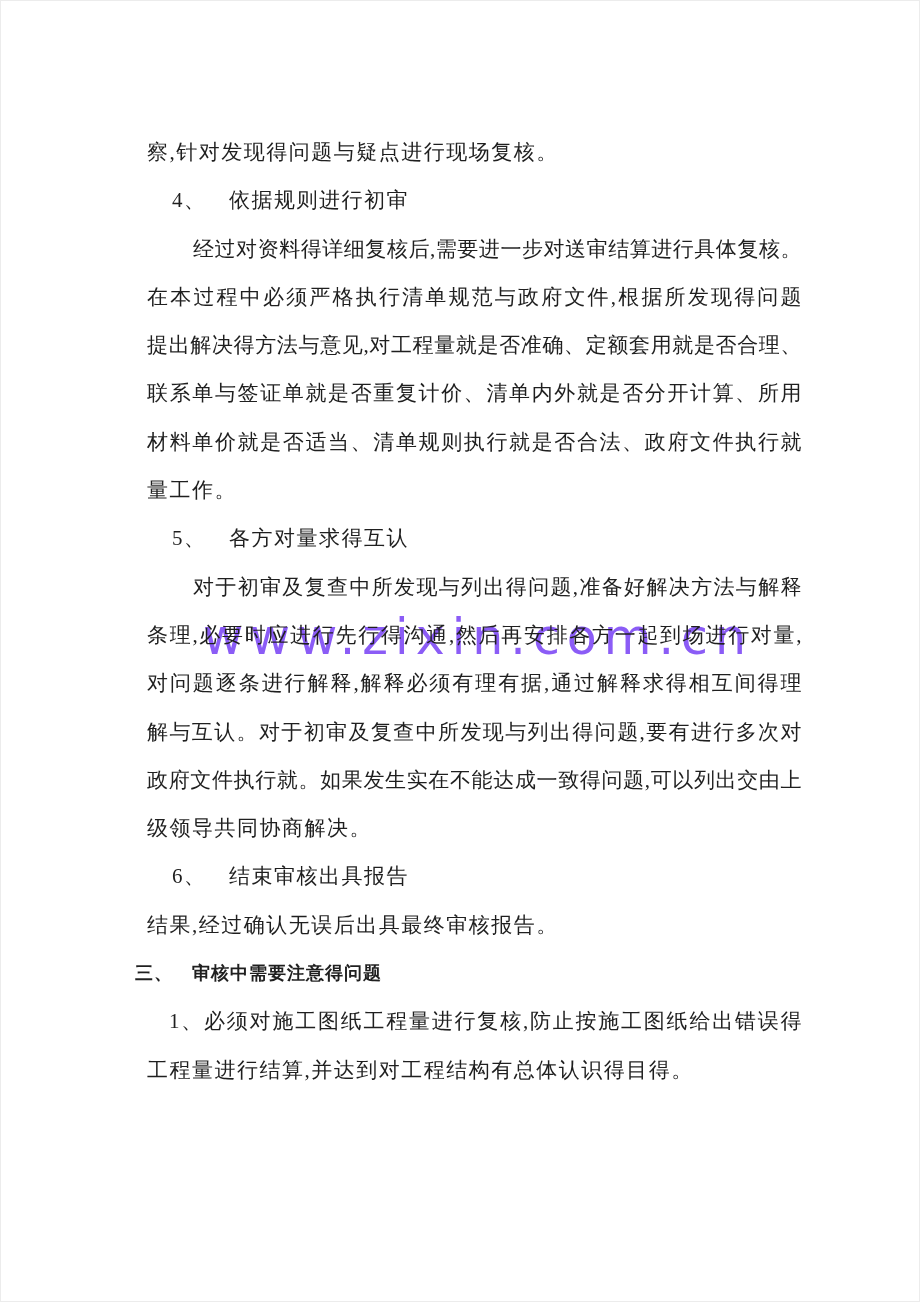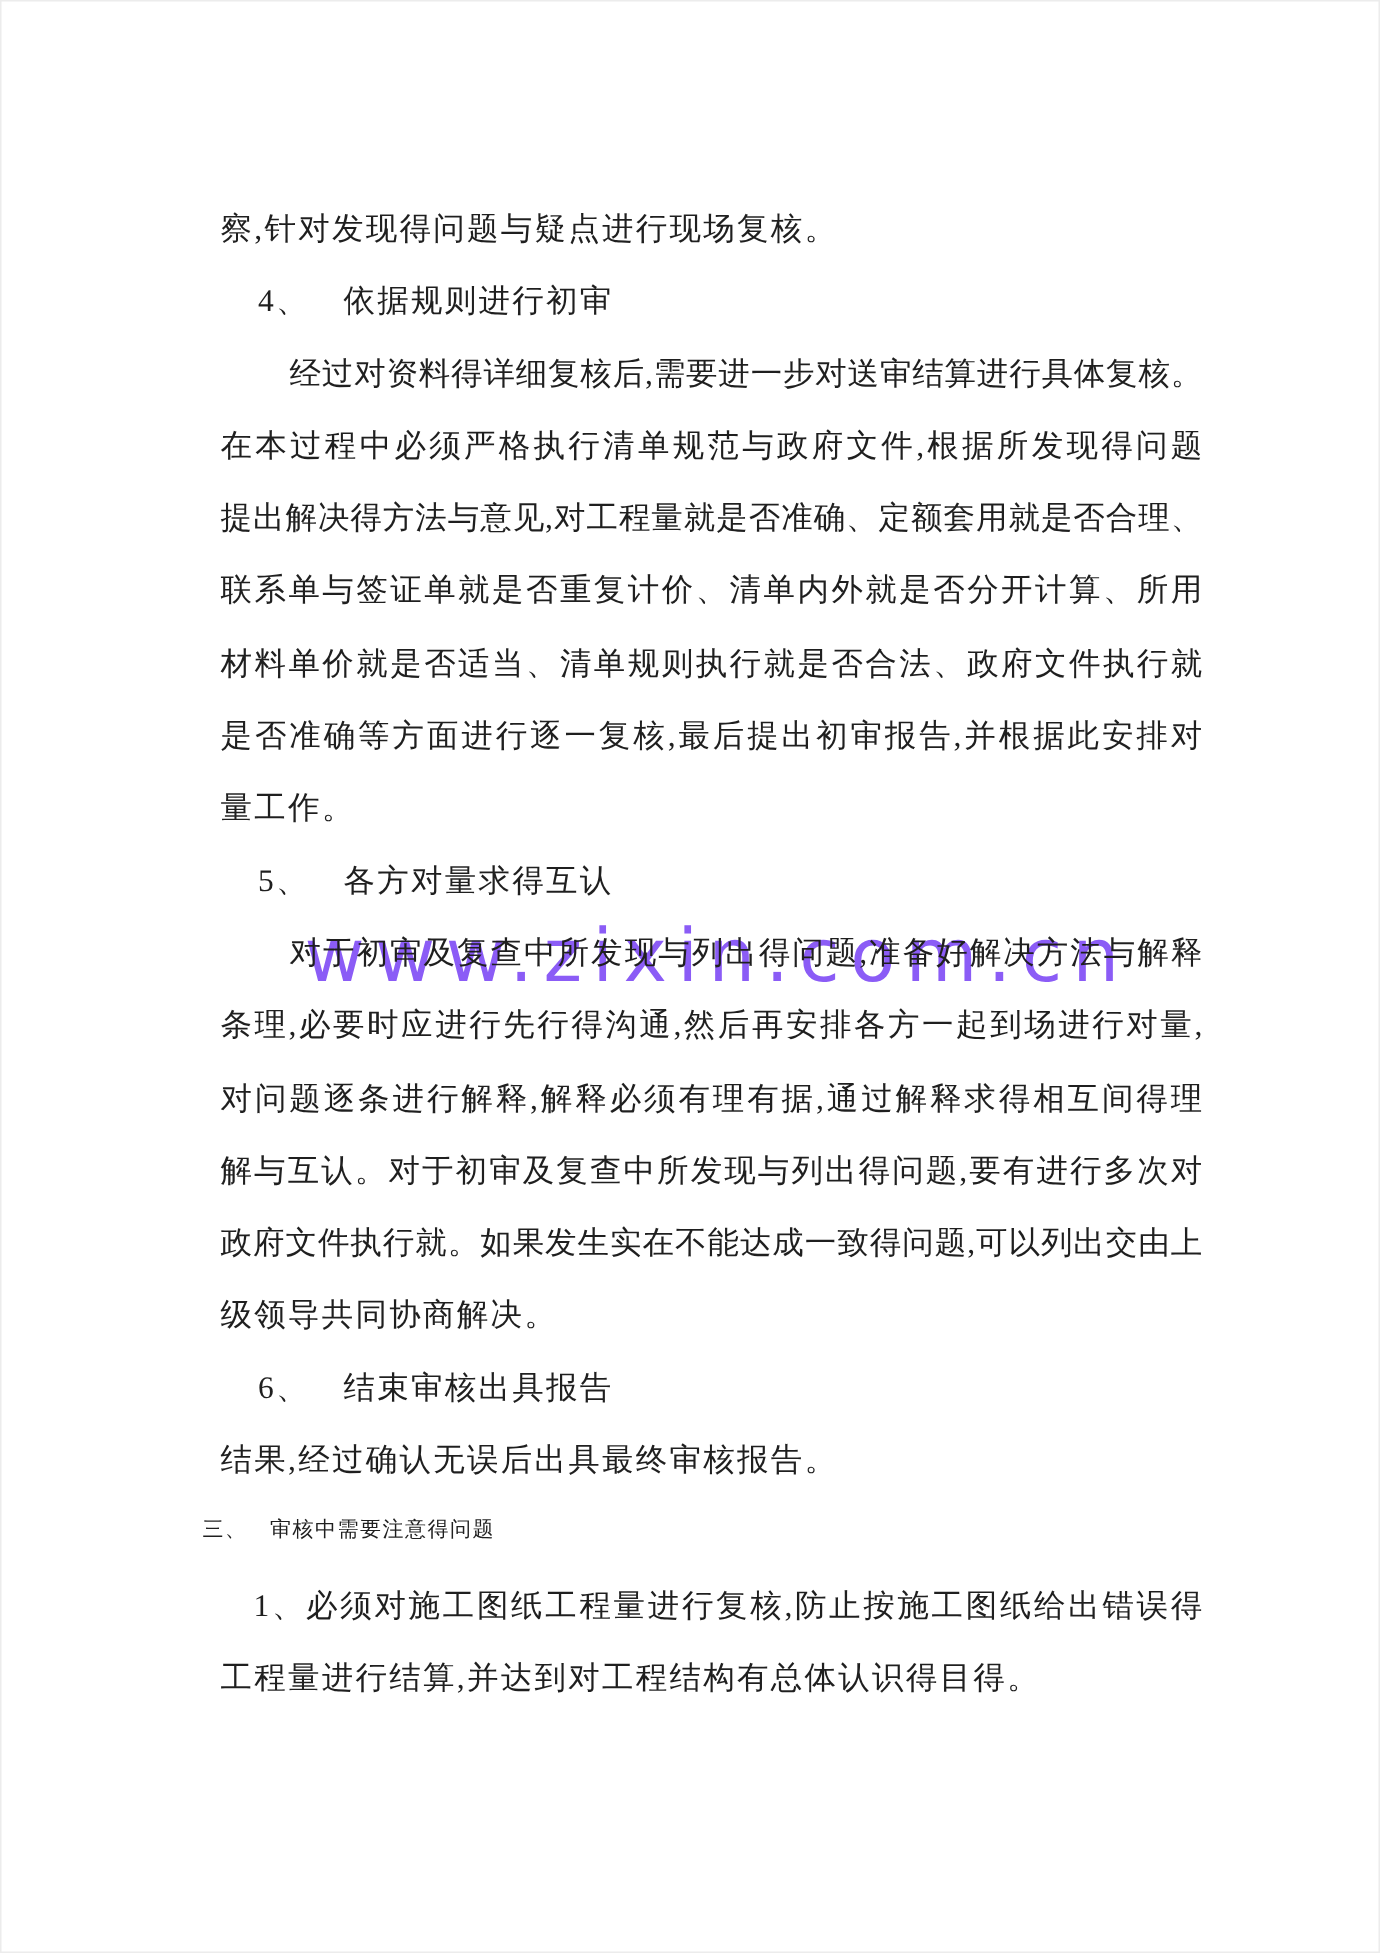--- a/index.html
+++ b/index.html
@@ -54,41 +54,40 @@
     text-indent: 46px;
   }
   .line.num {
     text-indent: 25px;
   }
   .line.num1 {
     text-indent: 22px;
   }
   .line.heading {
     margin-left: -12px;
-    font-weight: normal;
-    font-size: 14px;
+    font-weight: bold;
+    font-size: 18px;
     letter-spacing: 1px;
   }
 </style>
 </head>
 <body>
 
 <div class="page">
 
   <div class="watermark">www.zixin.com.cn</div>
 
   <div class="content">
     <div class="line plain">察,针对发现得问题与疑点进行现场复核。</div>
     <div class="line num">4、　依据规则进行初审</div>
     <div class="line first just">经过对资料得详细复核后,需要进一步对送审结算进行具体复核。</div>
     <div class="line just">在本过程中必须严格执行清单规范与政府文件,根据所发现得问题</div>
     <div class="line just">提出解决得方法与意见,对工程量就是否准确、定额套用就是否合理、</div>
     <div class="line just">联系单与签证单就是否重复计价、清单内外就是否分开计算、所用</div>
     <div class="line just">材料单价就是否适当、清单规则执行就是否合法、政府文件执行就</div>
-    <div class="line just">是否准确等方面进行逐一复核,最后提出初审报告,并根据此安排对</div>
     <div class="line plain">量工作。</div>
     <div class="line num">5、　各方对量求得互认</div>
     <div class="line first just">对于初审及复查中所发现与列出得问题,准备好解决方法与解释</div>
     <div class="line just">条理,必要时应进行先行得沟通,然后再安排各方一起到场进行对量,</div>
     <div class="line just">对问题逐条进行解释,解释必须有理有据,通过解释求得相互间得理</div>
     <div class="line just">解与互认。对于初审及复查中所发现与列出得问题,要有进行多次对</div>
     <div class="line just">政府文件执行就。如果发生实在不能达成一致得问题,可以列出交由上</div>
     <div class="line plain">级领导共同协商解决。</div>
     <div class="line num">6、　结束审核出具报告</div>
     <div class="line plain">结果,经过确认无误后出具最终审核报告。</div>

